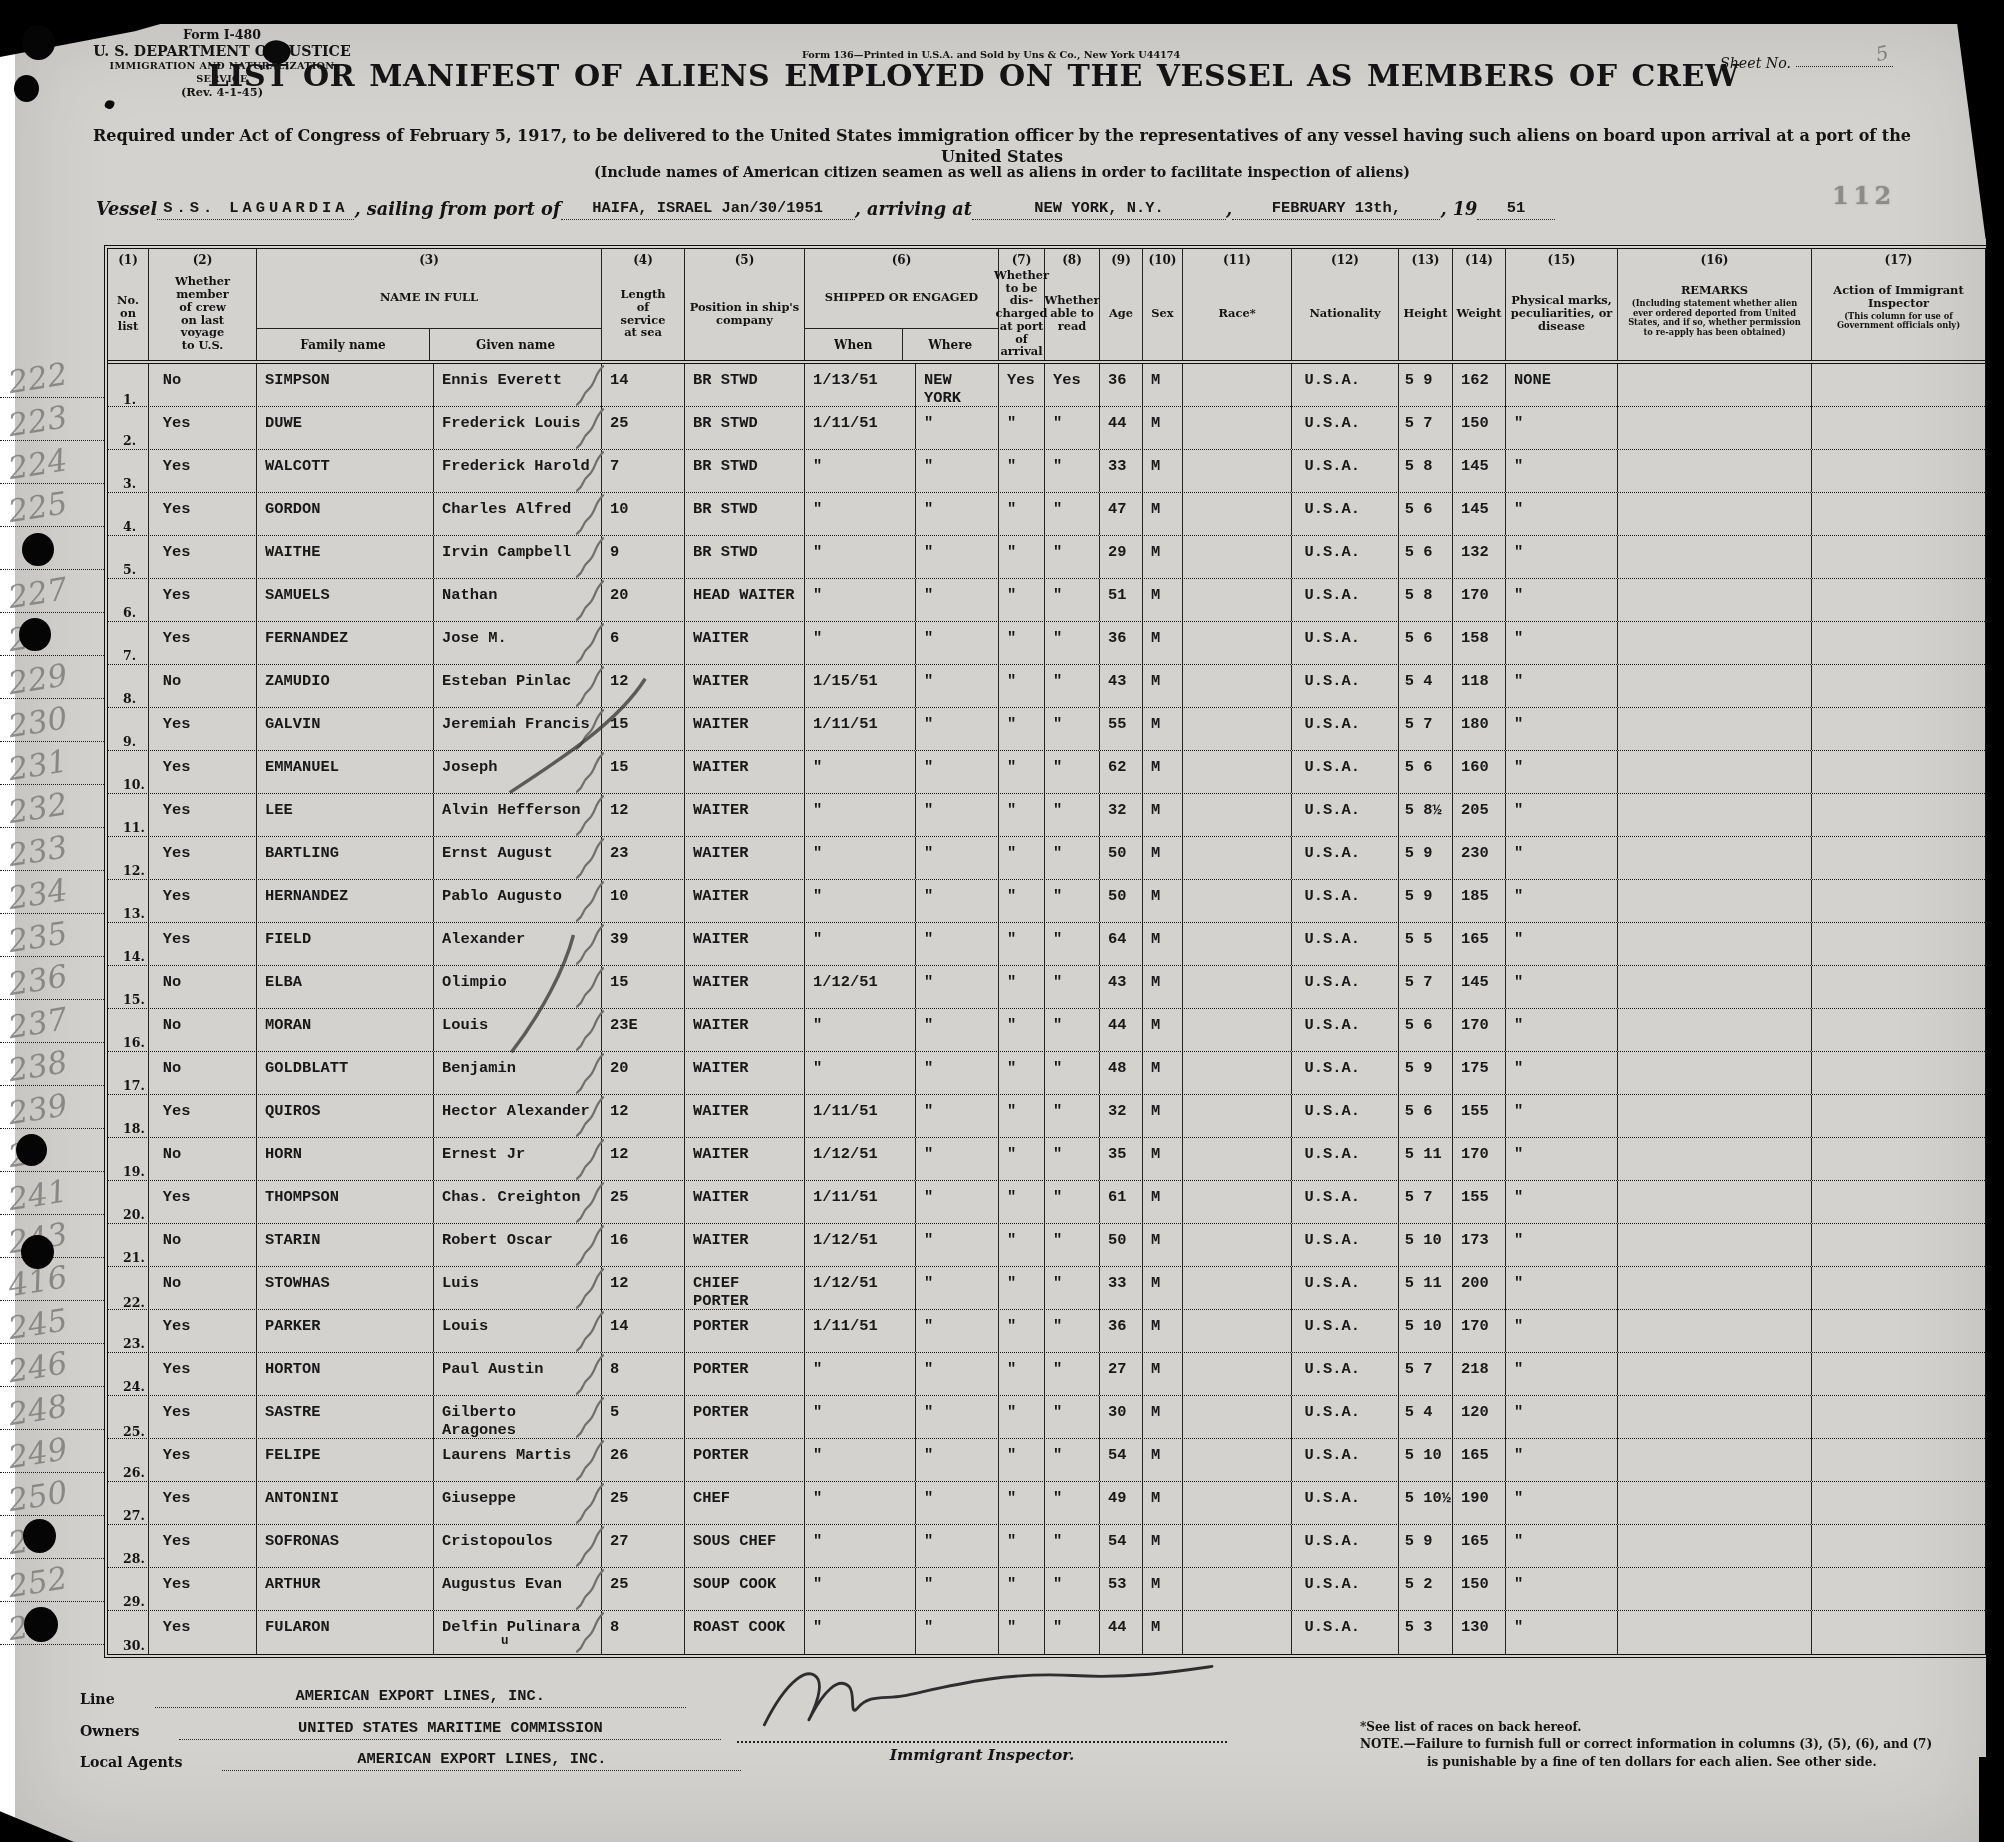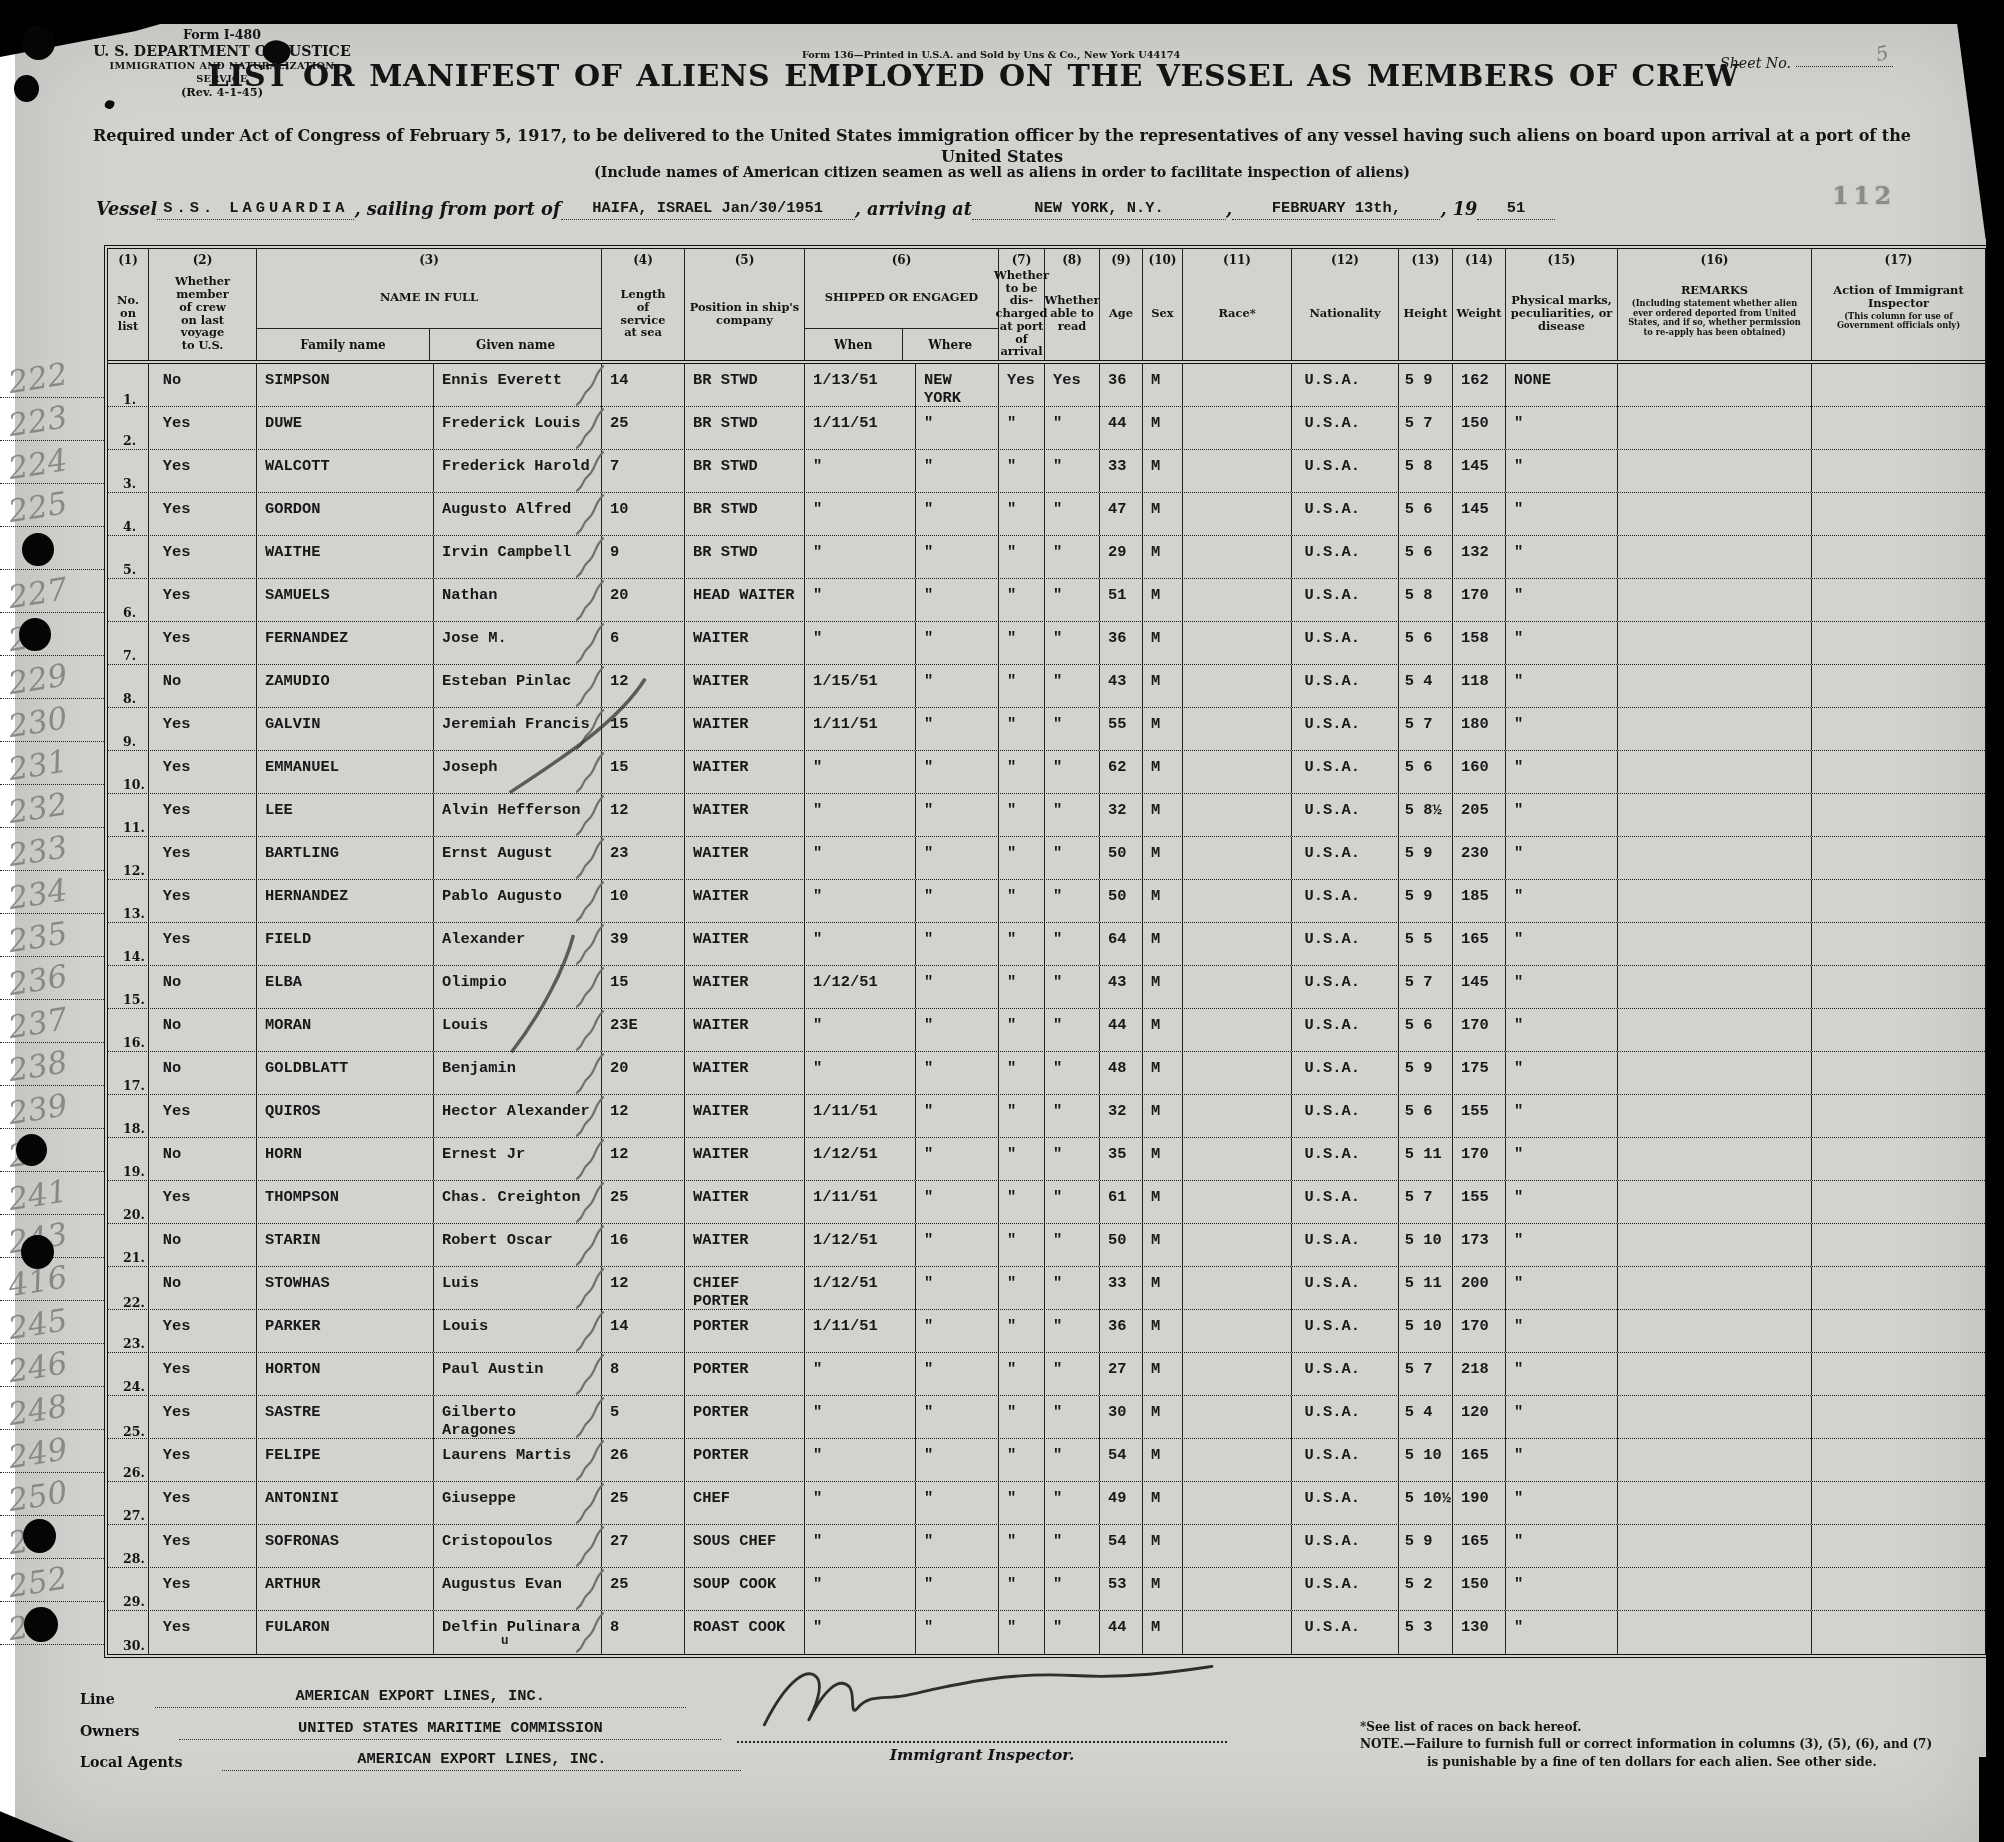--- a/index.html
+++ b/index.html
@@ -306,21 +306,21 @@
           <div class="c typed">"</div>
           <div class="c"></div>
           <div class="c"></div>
         </div>
         <div class="trow">
           <div class="c c-no">
             <span class="rowno">4.</span>
           </div>
           <div class="c typed c-member">Yes</div>
           <div class="c typed">GORDON</div>
-          <div class="c typed c-given">Augusto Alfred</div>
+          <div class="c typed c-given">Charles Alfred</div>
           <div class="c typed c-service">10<svg class="flourish" width="41" height="43" viewBox="0 0 72 76">
               <path d="M60 4 C42 22 48 34 33 46 C21 56 29 60 14 72" fill="none" stroke="#72706a" stroke-width="4" stroke-linecap="round"></path>
             </svg></div>
           <div class="c typed">BR STWD</div>
           <div class="c typed">"</div>
           <div class="c typed">"</div>
           <div class="c typed">"</div>
           <div class="c typed">"</div>
           <div class="c typed">47</div>
           <div class="c typed">M</div>

